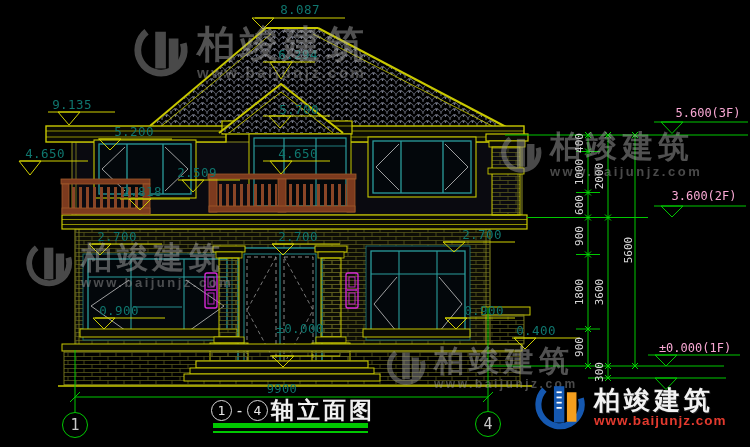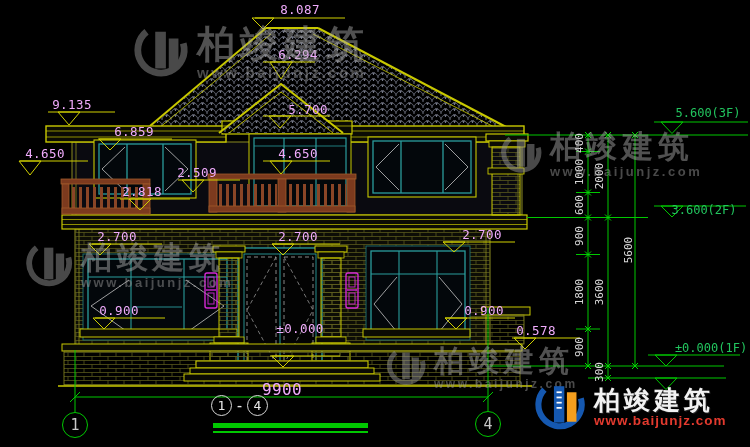--- a/index.html
+++ b/index.html
@@ -1,25 +1,25 @@
 <!DOCTYPE html>
 <html><head>
 <meta charset="utf-8">
 <style>
   html,body{margin:0;padding:0;background:#000;}
   #stage{position:relative;width:750px;height:447px;background:#000;overflow:hidden;
          font-family:"Liberation Sans",sans-serif;}
   #cad{position:absolute;left:0;top:0;}
   .dim{position:absolute;transform:translate(-50%,-50%);
-       font:12.5px "DejaVu Sans Mono",monospace;color:#f0abfc;white-space:nowrap;letter-spacing:.4px;}
-  .small{font-size:16px;}
+       font:12.5px "DejaVu Sans Mono",monospace;color:#0f766e;white-space:nowrap;letter-spacing:.4px;}
+  .small{font-size:12px;}
   .vdim{position:absolute;transform:translate(-50%,-50%) rotate(-90deg);
         font:11px "DejaVu Sans Mono",monospace;color:#d8d8d8;white-space:nowrap;}
   .lvl{position:absolute;transform:translate(-50%,-50%);
-       font:12px "DejaVu Sans Mono",monospace;color:#22c55e;white-space:nowrap;}
+       font:12px "DejaVu Sans Mono",monospace;color:#f9a8d4;white-space:nowrap;}
   
   .wm{position:absolute;display:flex;align-items:center;gap:6px;color:#9a9a9a;opacity:.48;}
   .wm .wm-brand{font-weight:bold;letter-spacing:5px;line-height:1.05;color:#aaa;}
   .wm .wm-url{font-weight:bold;letter-spacing:2.5px;color:#9a9a9a;}
   .logo{position:absolute;display:flex;align-items:center;gap:8px;}
   .logo .wm-brand{font-weight:bold;letter-spacing:4px;color:#f2f2f2;line-height:1;
                   text-shadow:1px 1px 0 #222;}
   .logo .wm-url{font-weight:bold;letter-spacing:1px;color:#e33a2e;}
   
   .bubble{position:absolute;width:24px;height:24px;border:1.6px solid #00c800;border-radius:50%;
@@ -298,57 +298,58 @@
         <use href="#xm" x="608" y="366"></use>
     <use href="#xm" x="608" y="378"></use>
     <use href="#xm" x="635" y="135"></use>
         <use href="#xm" x="635" y="366"></use>
   </g>
 </svg>
 
 <div class="dim" style="left:300px;top:9px">8.087</div>
 <div class="dim" style="left:298px;top:54px">6.294</div>
 <div class="dim" style="left:72px;top:104px">9.135</div>
-<div class="dim" style="left:308px;top:109px">5.700</div>
-<div class="dim" style="left:134px;top:131px">6.859</div>
+<div class="dim" style="left:299px;top:109px">5.700</div>
+<div class="dim" style="left:134px;top:131px">5.200</div>
 <div class="dim" style="left:45px;top:153px">4.650</div>
 <div class="dim" style="left:298px;top:153px">4.650</div>
 <div class="dim" style="left:197px;top:172px">2.509</div>
 <div class="dim" style="left:142px;top:191px">2.818</div>
 <div class="dim" style="left:117px;top:236px">2.700</div>
 <div class="dim" style="left:298px;top:236px">2.700</div>
 <div class="dim" style="left:482px;top:234px">2.700</div>
 <div class="dim" style="left:119px;top:310px">0.900</div>
 <div class="dim" style="left:484px;top:310px">0.900</div>
-<div class="dim" style="left:536px;top:330px">0.578</div>
+<div class="dim" style="left:536px;top:330px">0.400</div>
 <div class="dim" style="left:300px;top:328px">±0.000</div>
 <div class="dim small" style="left:282px;top:389px">9900</div>
 
 <div class="vdim" style="left:579px;top:143px">400</div>
 <div class="vdim" style="left:579px;top:172px">1000</div>
 <div class="vdim" style="left:579px;top:205px">600</div>
 <div class="vdim" style="left:579px;top:236px">900</div>
 <div class="vdim" style="left:579px;top:292px">1800</div>
 <div class="vdim" style="left:579px;top:347px">900</div>
 <div class="vdim" style="left:599px;top:176px">2000</div>
 <div class="vdim" style="left:599px;top:292px">3600</div>
 <div class="vdim" style="left:599px;top:372px">300</div>
 <div class="vdim" style="left:628px;top:250px">5600</div>
 
 <div class="lvl" style="left:708px;top:113px">5.600(3F)</div>
-<div class="lvl" style="left:704px;top:210px">3.600(2F)</div>
-<div class="lvl" style="left:711px;top:348px">±0.000(1F)</div>
+<div class="lvl" style="left:704px;top:196px">3.600(2F)</div>
+<div class="lvl" style="left:695px;top:348px">±0.000(1F)</div>
 
 <div class="bubble" style="left:75px;top:425px">1</div>
 <div class="bubble" style="left:488px;top:424px">4</div>
 
 <div class="titleblock">
   <span class="tb-circ">1</span>
   <span class="tb-dash">-</span>
   <span class="tb-circ">4</span>
+  <span class="tb-text">轴立面图</span>
 </div>
 <div class="underl" style="left:213px;top:423px;width:155px;height:5px"></div>
 <div class="underl" style="left:213px;top:431px;width:155px;height:2px"></div>
 
 <div class="wm" style="left:133px;top:22px">
   <svg width="58" height="62" viewBox="0 0 60 64">
     <path d="M14 10 A24 24 0 1 0 52 22" fill="none" stroke="currentColor" stroke-width="7"></path>
     <rect x="23" y="10" width="11" height="38" fill="currentColor"></rect>
     <rect x="37" y="17" width="10" height="31" fill="currentColor"></rect>
   </svg>

